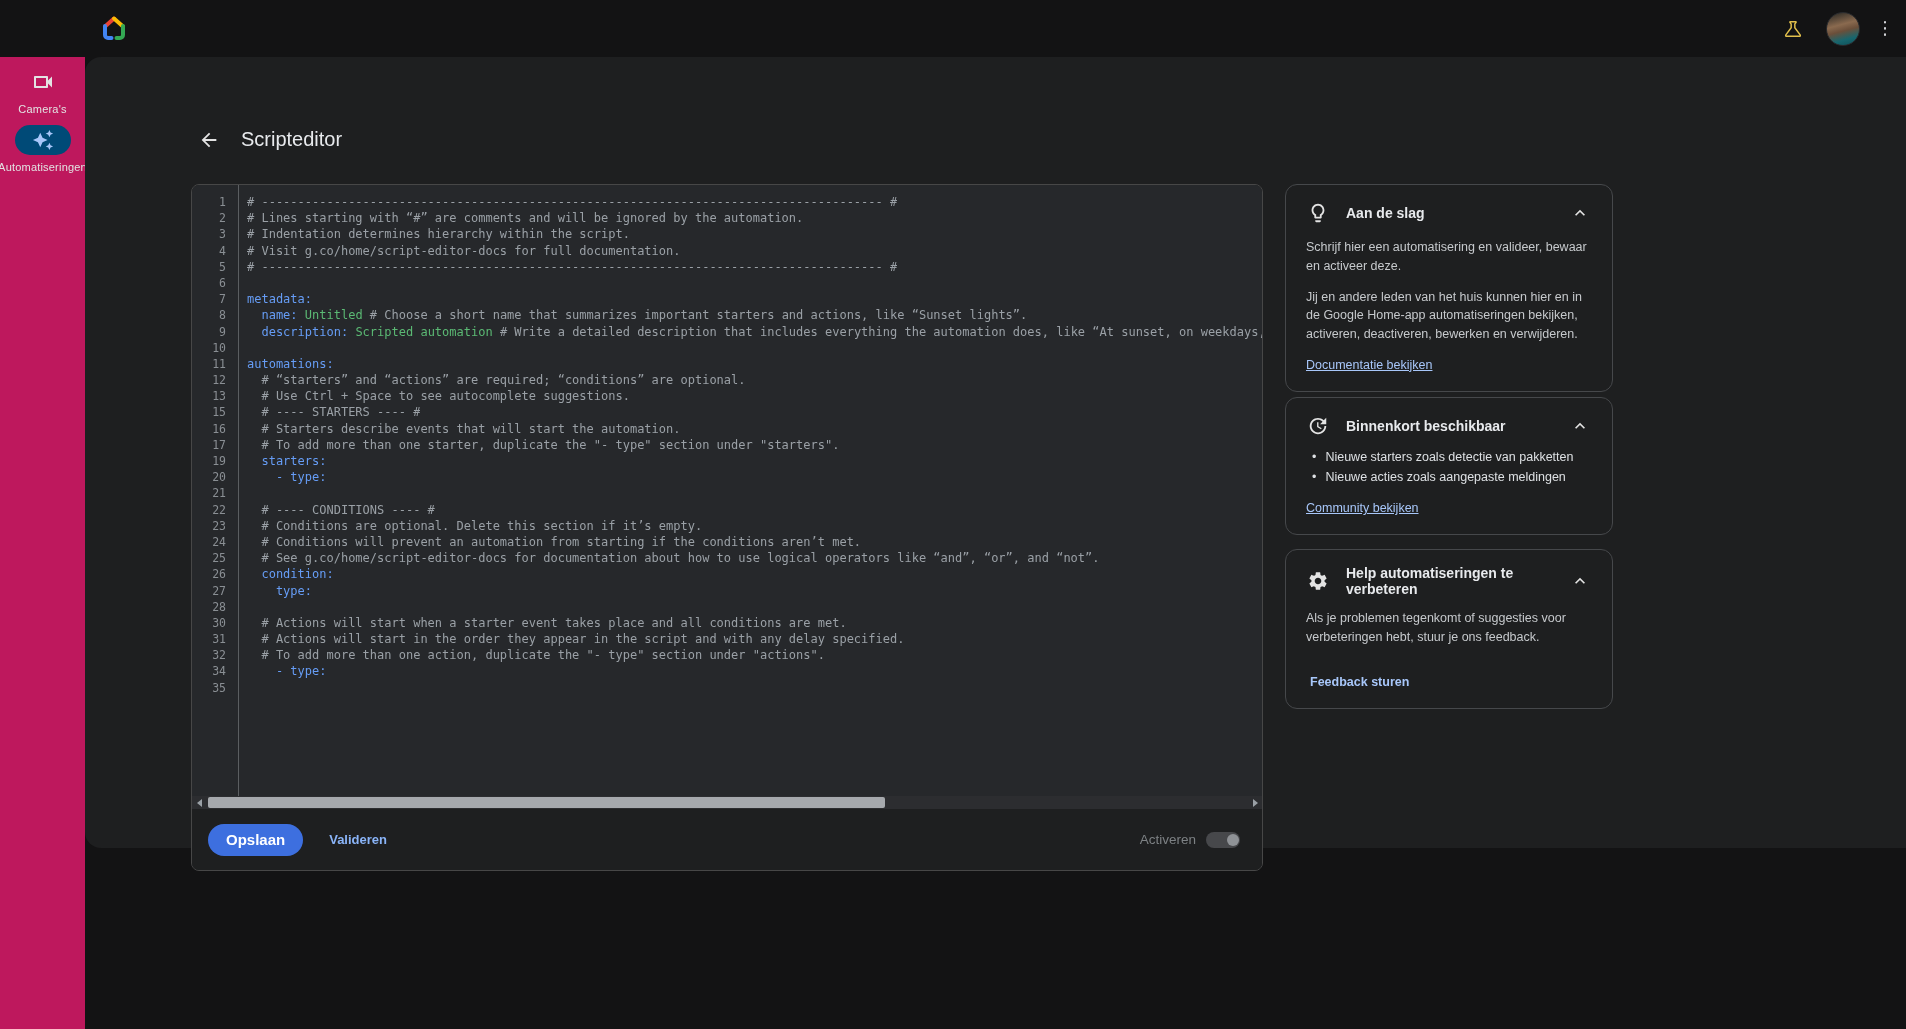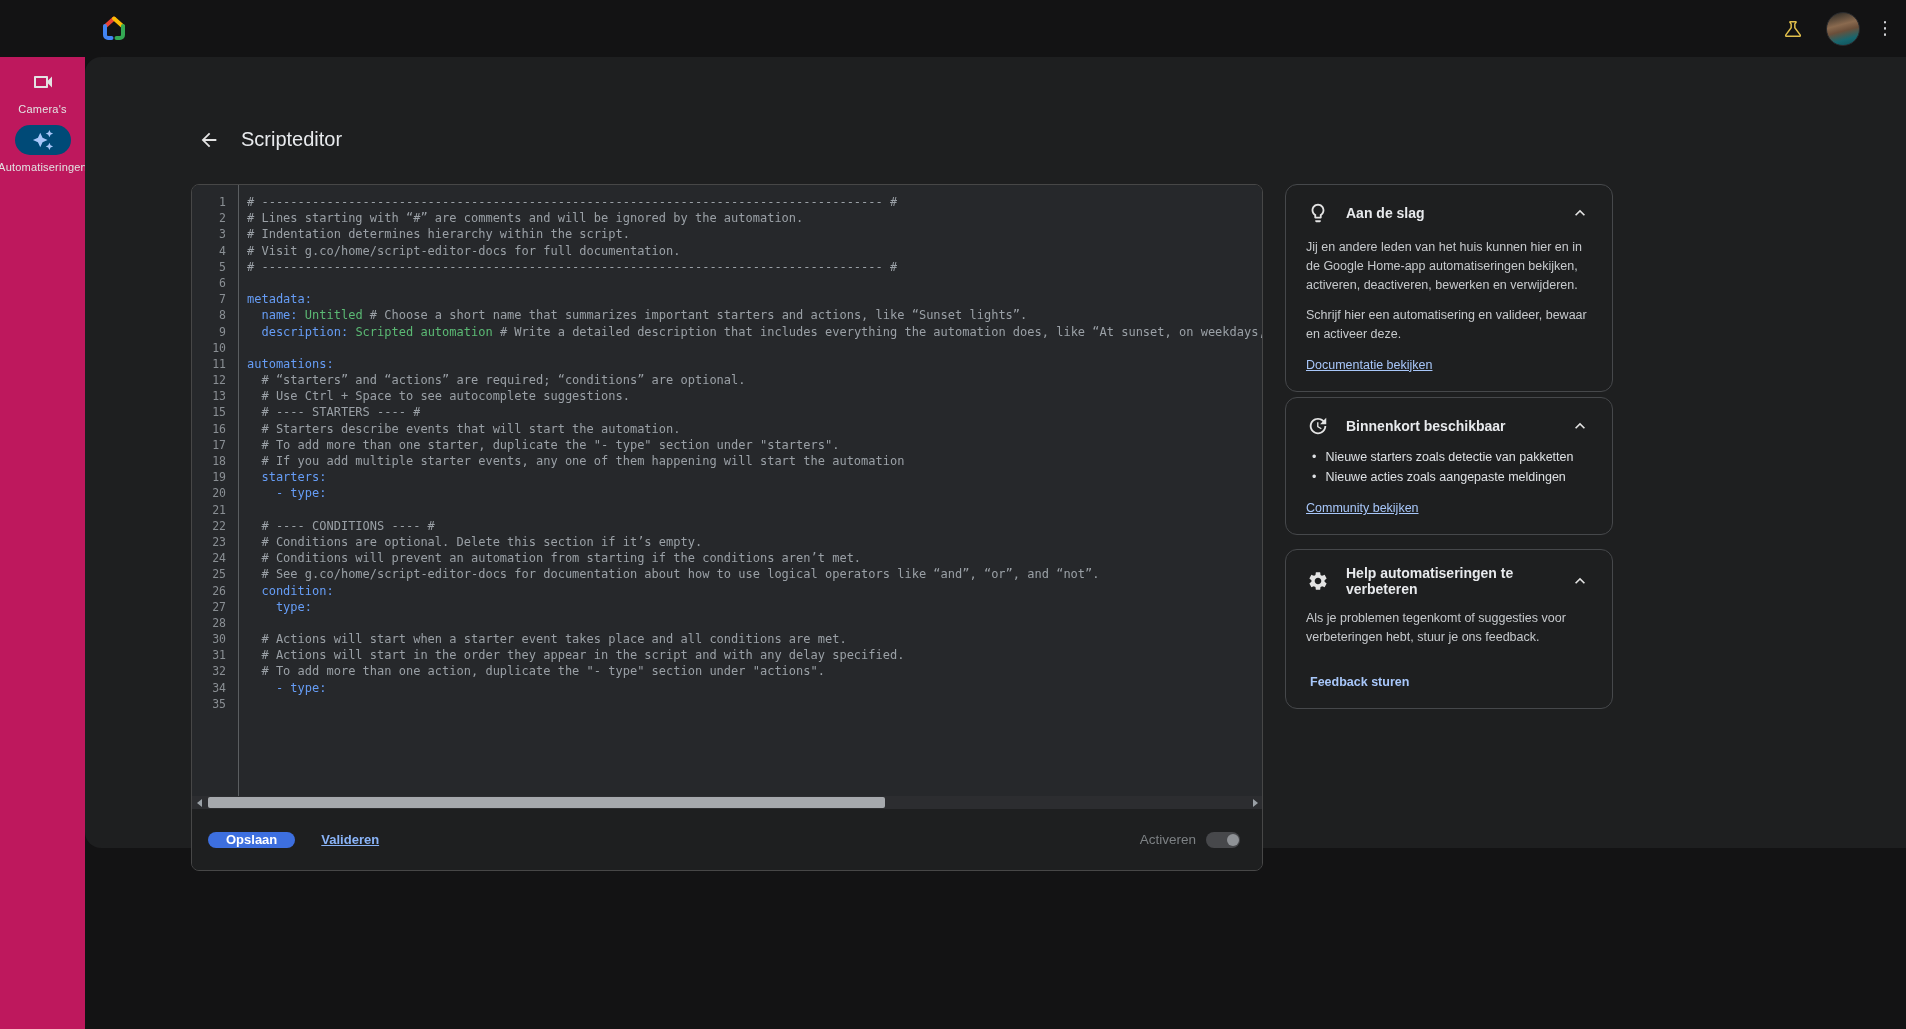--- a/index.html
+++ b/index.html
@@ -57,27 +57,27 @@
   .hscroll { height:13px; background:#2c2d30; display:flex; align-items:stretch; position:relative; }
   .sb-btn { width:14px; display:flex; align-items:center; justify-content:center; cursor:pointer; }
   .tri-left  { width:0; height:0; border-top:4px solid transparent; border-bottom:4px solid transparent; border-right:5px solid #9aa0a6; }
   .tri-right { width:0; height:0; border-top:4px solid transparent; border-bottom:4px solid transparent; border-left:5px solid #9aa0a6; }
   .sb-track { flex:1; position:relative; }
   .sb-thumb { position:absolute; left:2px; top:1px; height:11px; width:65%; background:#a6a9ad; border-radius:2px; cursor:pointer; }
 
   
   .editor-footer { flex:1; background:#1e1f20; display:flex; align-items:center; padding:0 16px; position:relative; }
   .btn-save {
-    height:16px; padding:0 18px; border-radius:16px; border:none;
-    background:#3d6fdf; color:#ffffff; font-size:13px; font-weight:700;
+    height:32px; padding:0 18px; border-radius:16px; border:none;
+    background:#3d6fdf; color:#ffffff; font-size:15px; font-weight:700;
     font-family:"Liberation Sans", sans-serif; cursor:pointer; display:flex; align-items:center;
   }
   .btn-validate {
     margin-left:26px; background:none; border:none; color:#8ab4f8;
-    font-size:13px; font-weight:700; font-family:"Liberation Sans", sans-serif; cursor:pointer;text-decoration:underline;
+    font-size:13px; font-weight:700; font-family:"Liberation Sans", sans-serif; cursor:pointer;
   }
   .activate-group { position:absolute; right:22px; display:flex; align-items:center; gap:10px; }
   .activate-label { color:#7d8184; font-size:13.5px; }
   .switch { width:34px; height:16px; border-radius:8px; background:#47484b; position:relative; cursor:pointer; }
   .switch-thumb { position:absolute; right:1px; top:2px; width:12px; height:12px; border-radius:50%; background:#8f9296; }
 
   
   .card {
     position:absolute; left:1200px; width:328px;
     background:#1e1f20; border:1px solid #46484b; border-radius:12px;
@@ -211,24 +211,20 @@
             </div>
             <div class="code-row">
               <span class="ln">16</span>
               <span class="code"><span class="t-cm">  # Starters describe events that will start the automation.</span></span>
             </div>
             <div class="code-row">
               <span class="ln">17</span>
               <span class="code"><span class="t-cm">  # To add more than one starter, duplicate the "- type" section under "starters".</span></span>
             </div>
             <div class="code-row">
-              <span class="ln">18</span>
-              <span class="code"><span class="t-cm">  # If you add multiple starter events, any one of them happening will start the automation</span></span>
-            </div>
-            <div class="code-row">
               <span class="ln">19</span>
               <span class="code"><span class="t-k">  starters:</span></span>
             </div>
             <div class="code-row">
               <span class="ln">20</span>
               <span class="code"><span class="t-k">    - type:</span></span>
             </div>
             <div class="code-row">
               <span class="ln">21</span>
               <span class="code"></span>
@@ -313,22 +309,22 @@
             <path d="M9 21c0 .55.45 1 1 1h4c.55 0 1-.45 1-1v-1H9v1zm3-19C8.14 2 5 5.14 5 9c0 2.38 1.19 4.47 3 5.74V17c0 .55.45 1 1 1h6c.55 0 1-.45 1-1v-2.26c1.81-1.27 3-3.36 3-5.74 0-3.86-3.14-7-7-7zm2.85 11.1-.85.6V16h-4v-2.3l-.85-.6C7.8 12.16 7 10.63 7 9c0-2.76 2.24-5 5-5s5 2.24 5 5c0 1.63-.8 3.16-2.15 4.1z" fill="#e3e3e3"></path>
           </svg>
         </div>
         <div class="card-title">Aan de slag</div>
         <div class="chev">
           <svg viewBox="0 0 24 24" width="20" height="20">
               <path d="M7.41 15.41 12 10.83l4.59 4.58L18 14l-6-6-6 6z" fill="#e3e3e3"></path>
             </svg>
         </div>
       </div>
+      <p>Schrijf hier een automatisering en valideer, bewaar en activeer deze.</p>
       <p>Jij en andere leden van het huis kunnen hier en in de Google Home-app automatiseringen bekijken, activeren, deactiveren, bewerken en verwijderen.</p>
-      <p>Schrijf hier een automatisering en valideer, bewaar en activeer deze.</p>
       <a class="card-link">Documentatie bekijken</a>
     </div>
 
     <div class="card card-2">
       <div class="card-head">
         <div class="card-icon">
           <svg viewBox="0 0 24 24" width="22" height="22">
             <path d="M21 10.12h-6.78l2.74-2.82c-2.73-2.7-7.15-2.8-9.88-.1-2.73 2.71-2.73 7.08 0 9.79s7.15 2.71 9.88 0C18.32 15.65 19 14.08 19 12.1h2c0 1.98-.88 4.55-2.64 6.29-3.51 3.48-9.21 3.48-12.72 0-3.5-3.47-3.53-9.11-.02-12.58s9.14-3.47 12.65 0L21 3v7.12zM12.5 8v4.25l3.5 2.08-.72 1.21L11 13V8h1.5z" fill="#e3e3e3"></path>
           </svg>
         </div>

